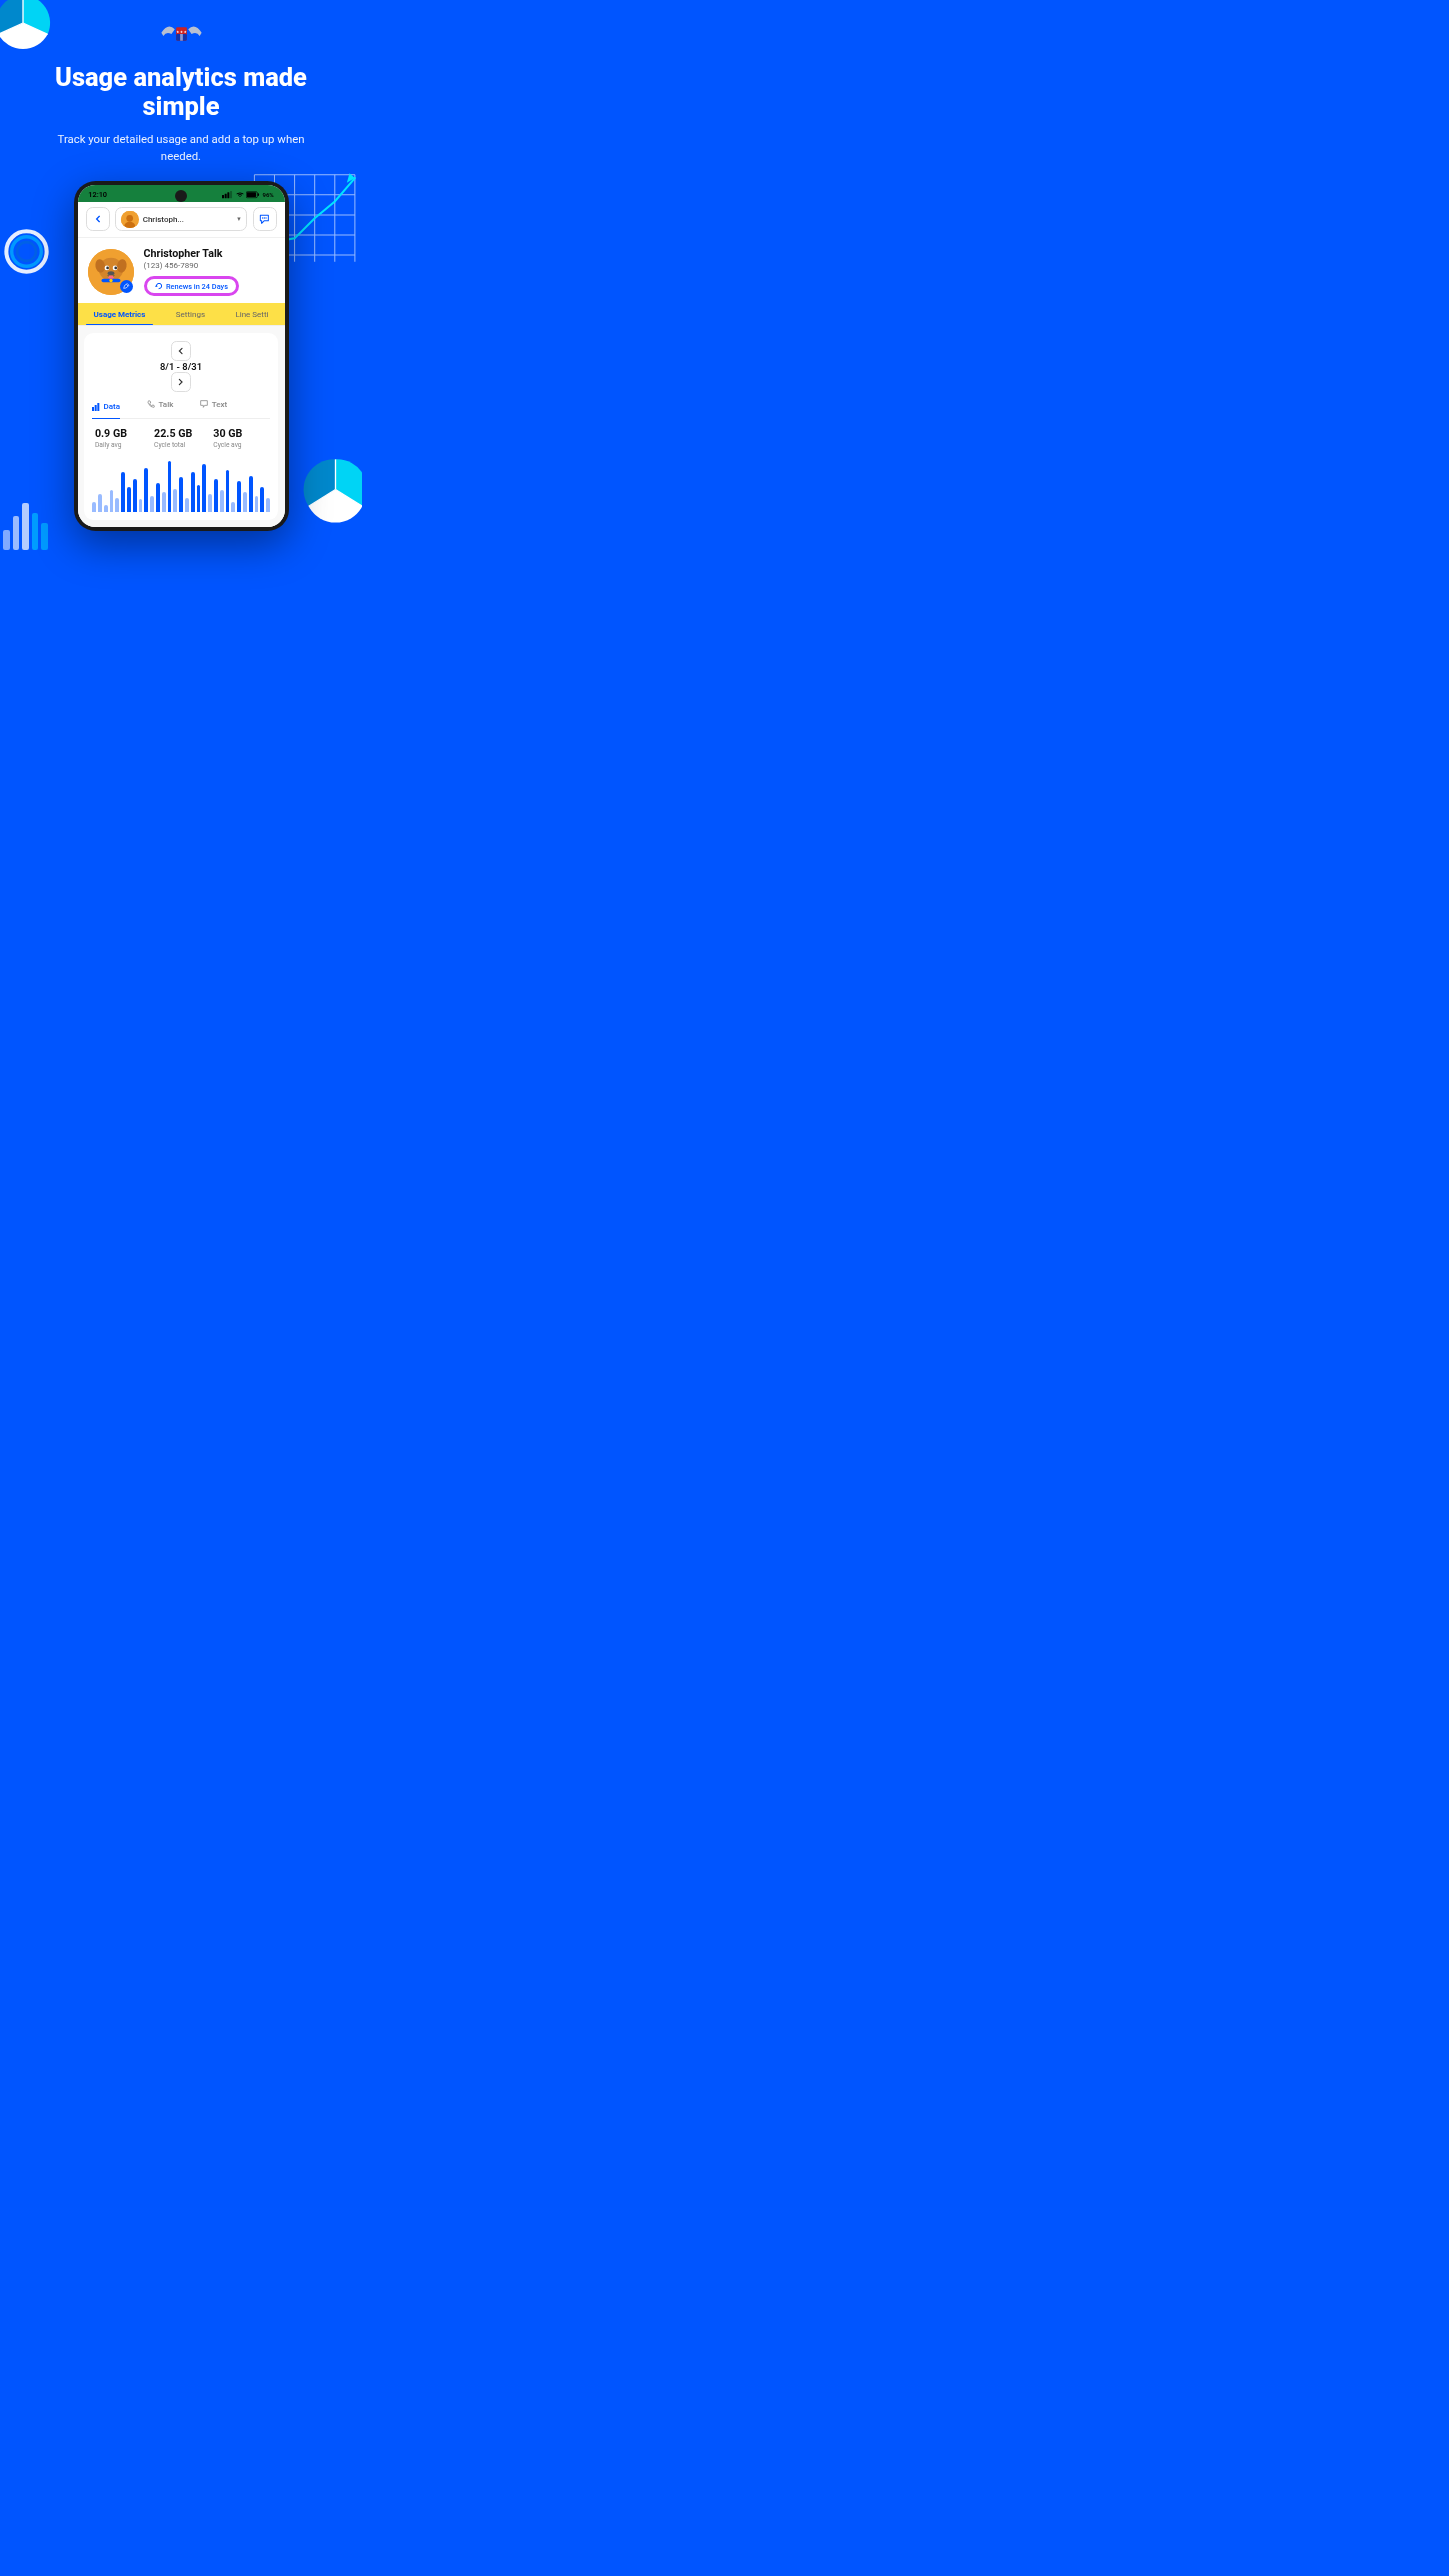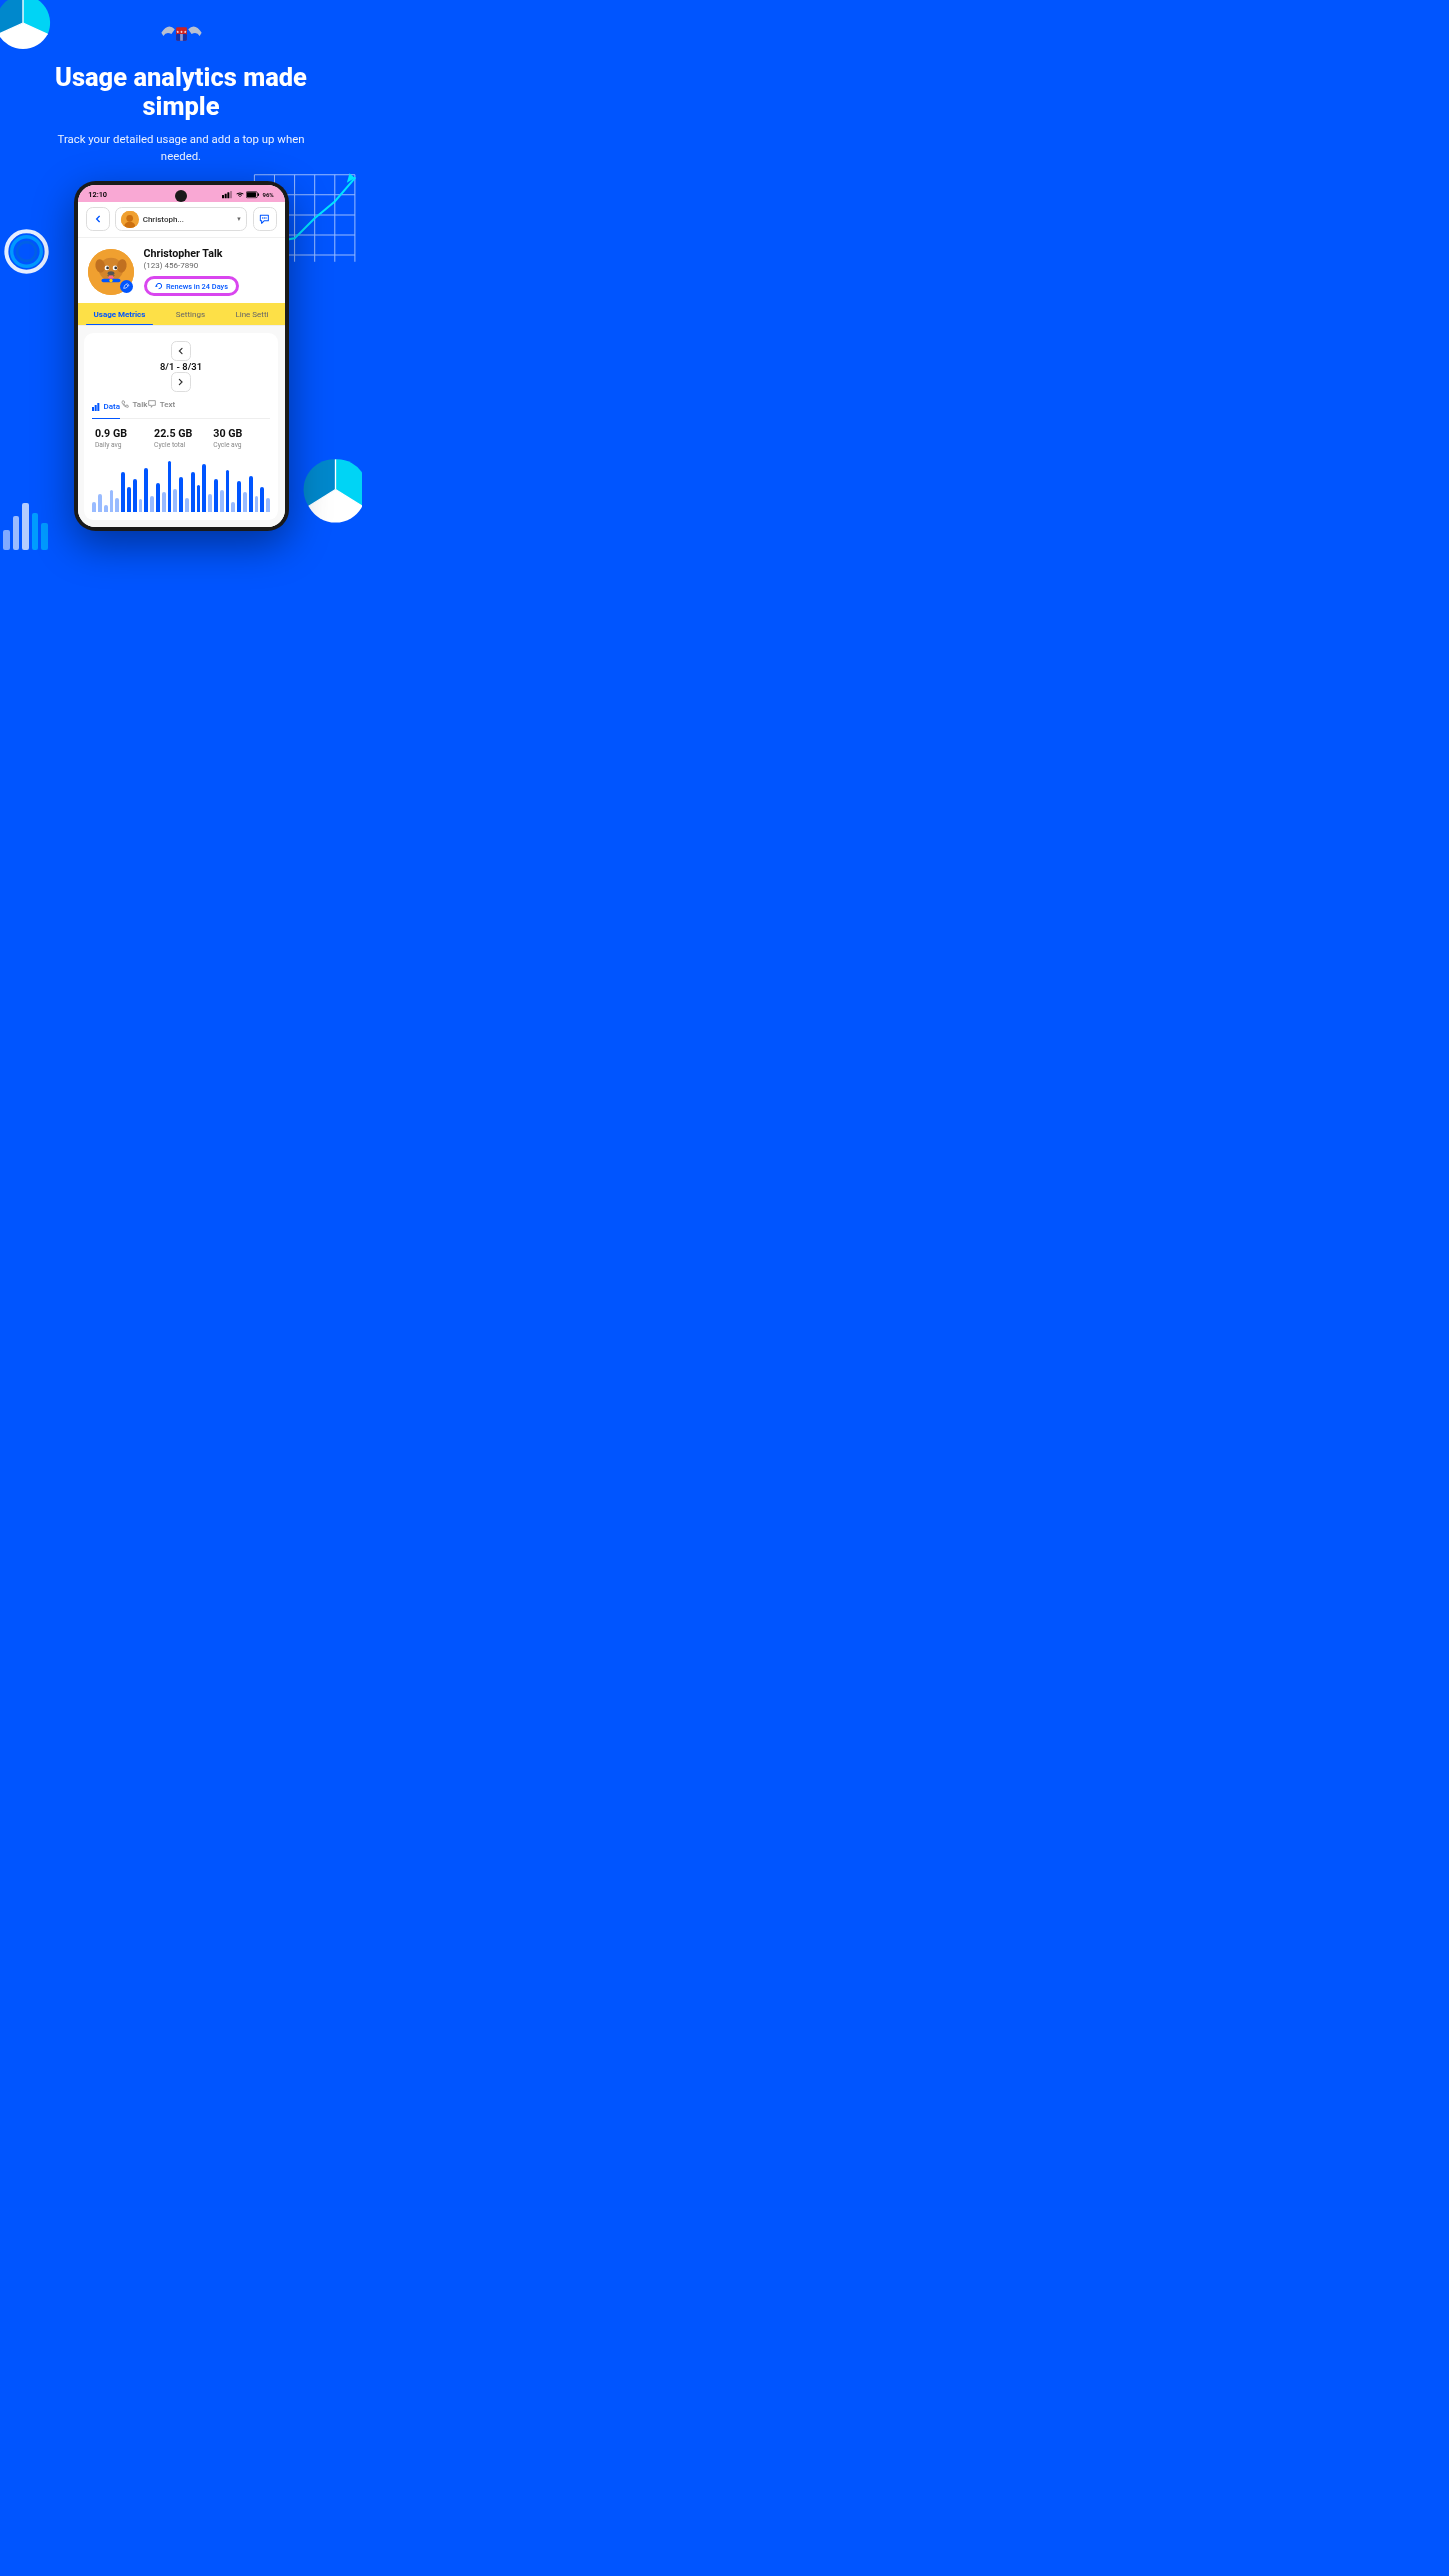--- a/index.html
+++ b/index.html
@@ -133,21 +133,21 @@
       overflow: hidden;
       position: relative;
     }
 
     
     .status-bar {
       display: flex;
       justify-content: space-between;
       align-items: center;
       padding: 5.4px 10.7px 2.7px;
-      background: #f9a8d4;
+      background: #15803d;
       text-align: right;
     }
 
     .status-time {
       font-size: 7.4px;
       font-weight: 600;
       color: #000;
     }
 
     .status-icons {
@@ -369,21 +369,21 @@
 
     .date-range {
       font-size: 9.4px;
       font-weight: 600;
       color: #111;
     }
 
     
     .sub-tabs {
       display: flex;
-      gap: 1px;
+      gap: 27px;
       margin-bottom: 8px;
       border-bottom: 0.7px solid #eee;
       padding-bottom: 5.4px;
     }
 
     .sub-tab {
       display: flex;
       align-items: center;
       gap: 3.4px;
       font-size: 8px;

